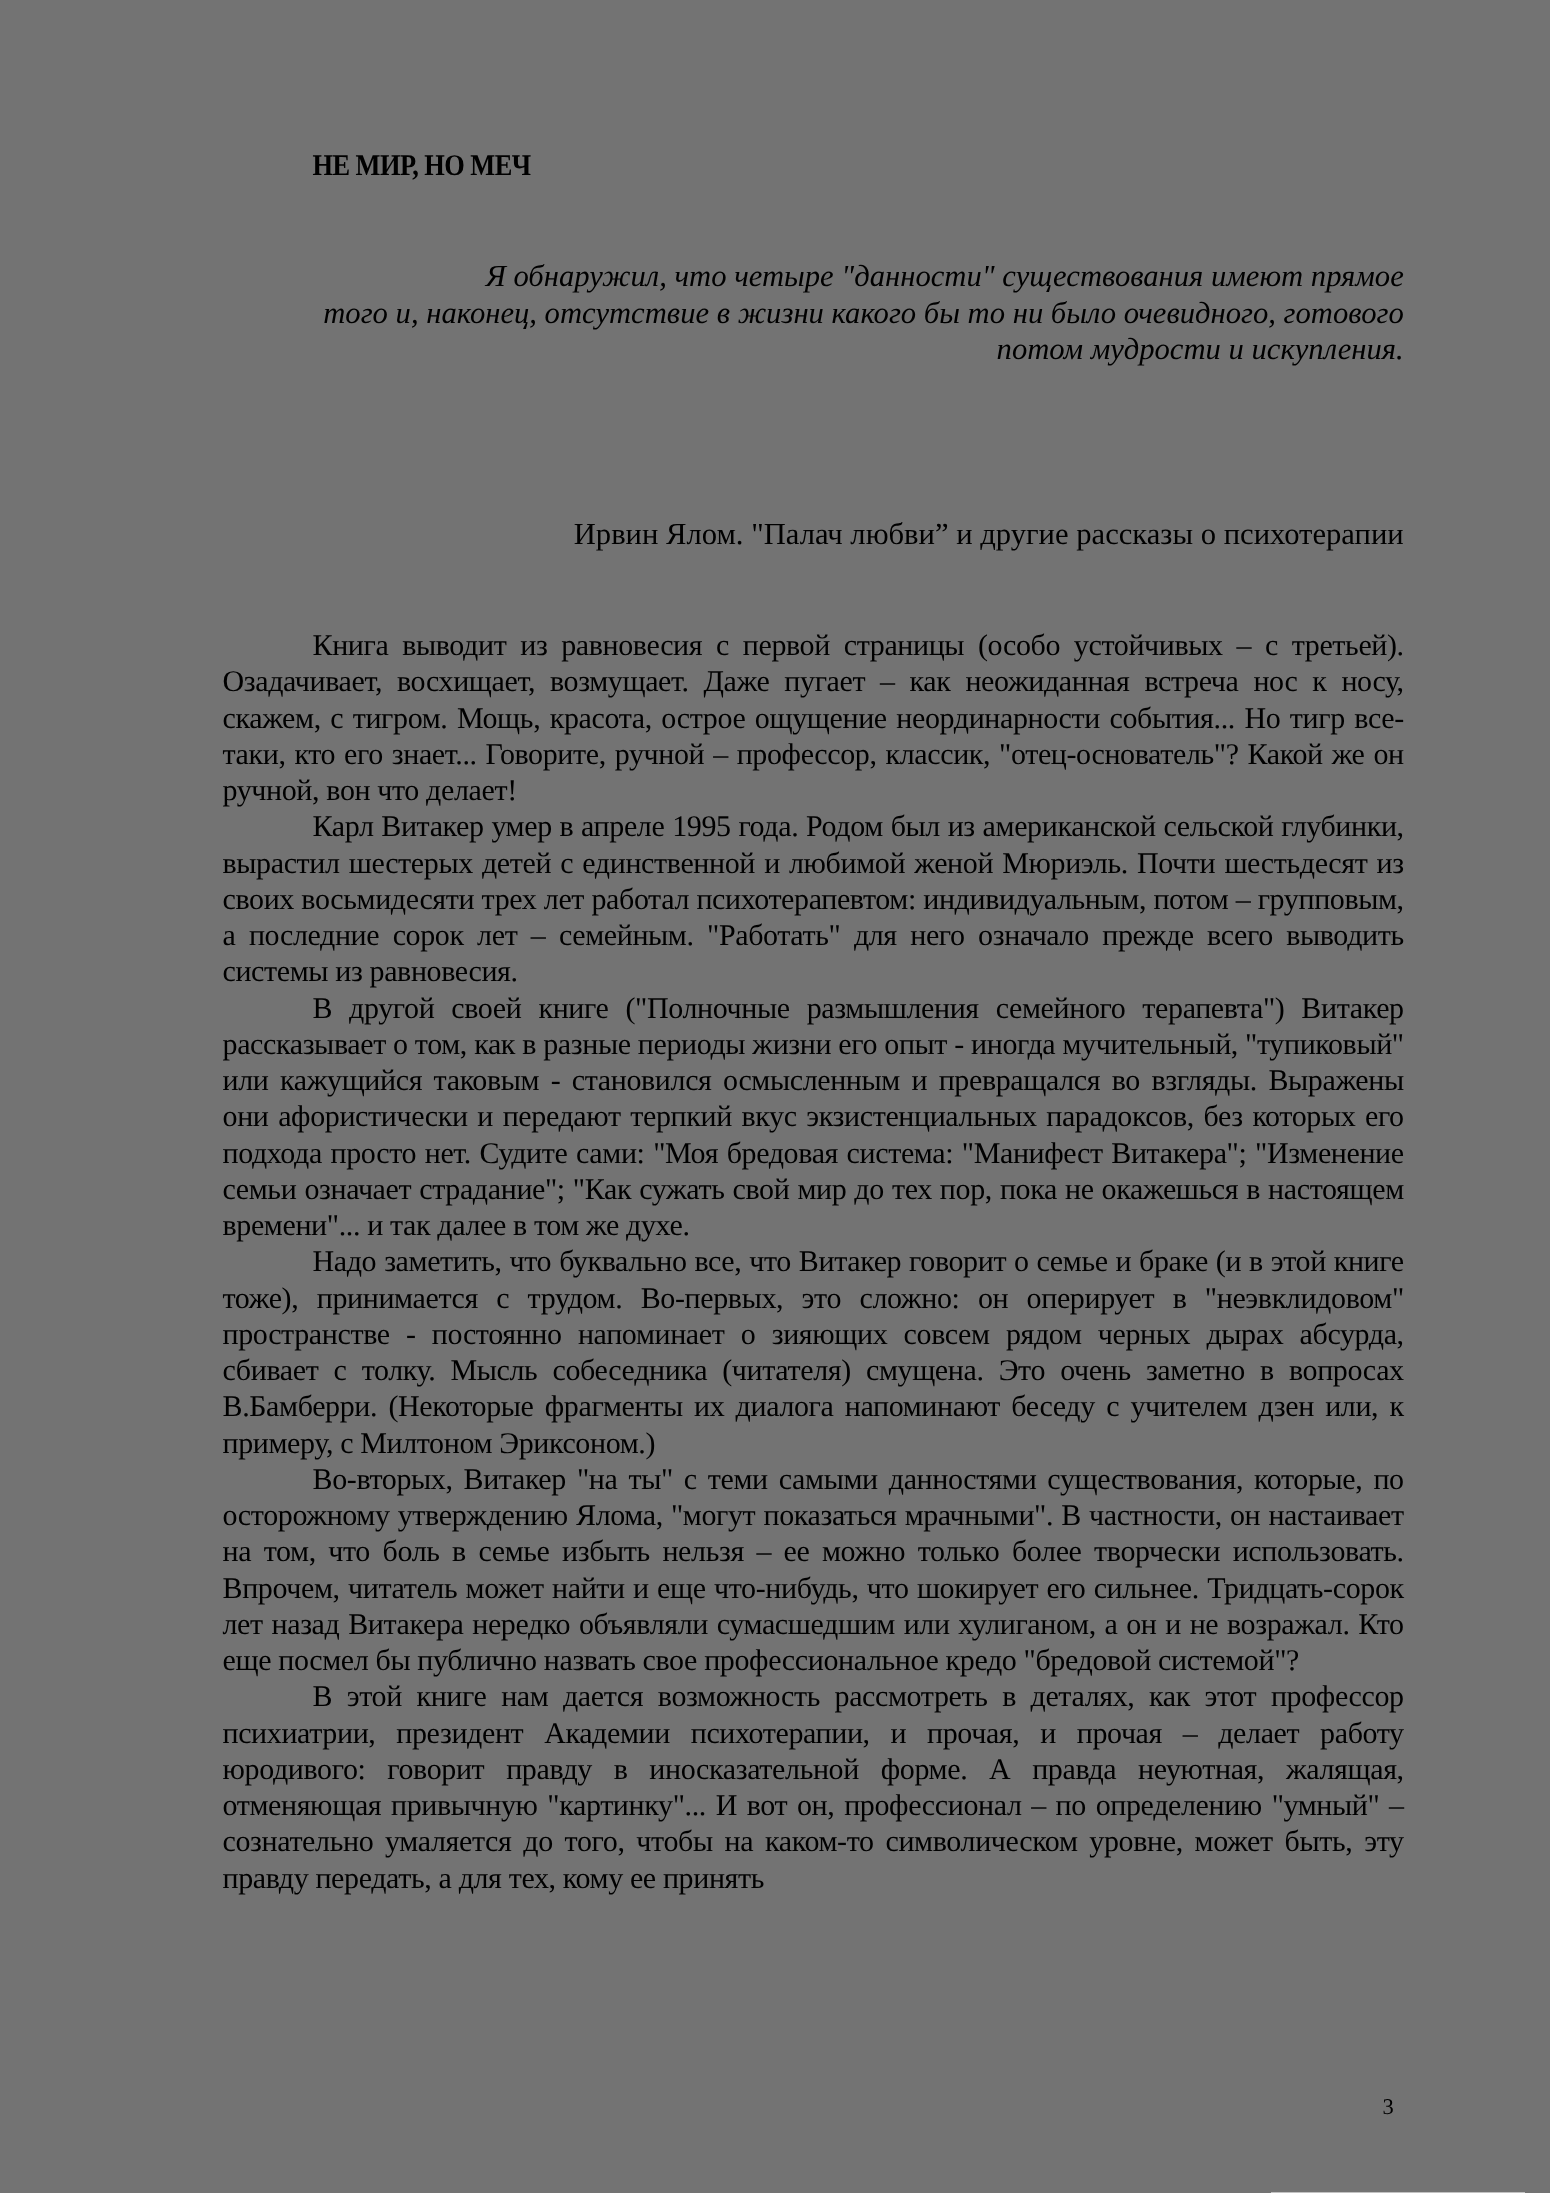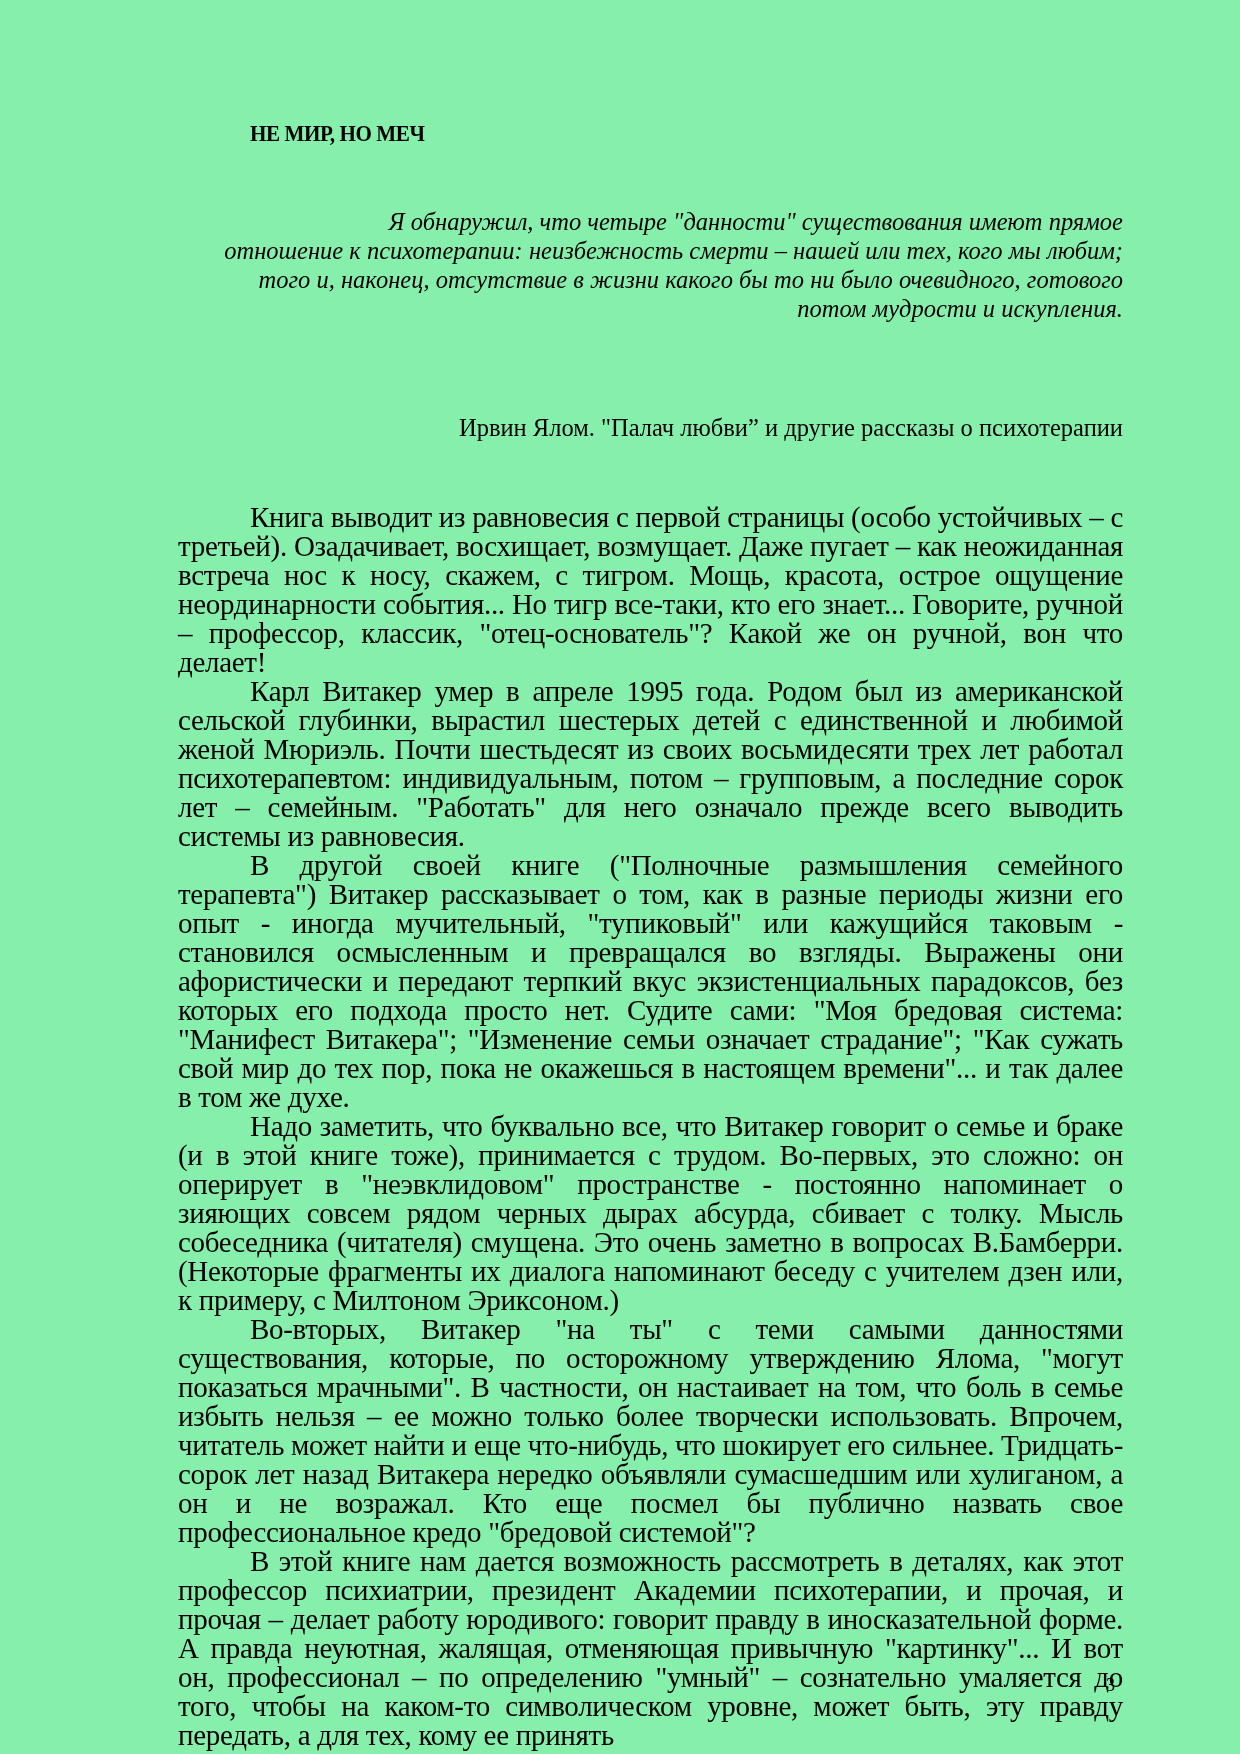--- a/index.html
+++ b/index.html
@@ -13,21 +13,21 @@
       position: relative;
       overflow: hidden;
       color: #000000;
       font-family: "Liberation Serif", "DejaVu Serif", serif;
     }
     .page {
       position: absolute;
       left: 0; top: 0;
       width: 1240px;
       height: 1754px;
-      background: #86efac;
+      background: #737373;
     }
     .title {
       position: absolute;
       left: 250px;
       top: 120px;
       font-size: 24px;
       font-weight: bold;
       letter-spacing: -0.5px;
       transform: scaleX(0.88);
       transform-origin: left top;
@@ -51,21 +51,21 @@
       right: 117px;
       top: 414px;
       font-size: 24.5px;
       white-space: nowrap;
     }
     .body-text {
       position: absolute;
       left: 178px;
       top: 503px;
       width: 945px;
-      font-size: 29px;
+      font-size: 24px;
       line-height: 29px;
     }
     .para {
       margin: 0;
       text-align: justify;
       text-indent: 72px;
       letter-spacing: -0.3px;
     }
     .page-number {
       position: absolute;
@@ -76,21 +76,20 @@
   </style>
 </head>
 <body>
 
 <div class="page">
 
   <div class="title">НЕ МИР, НО МЕЧ</div>
 
   <div class="epigraph">
     <span class="epigraph-line">Я обнаружил, что четыре "данности" существования имеют прямое</span>
-    <span class="epigraph-line">отношение к психотерапии: неизбежность смерти – нашей или тех, кого мы любим;</span>
     <span class="epigraph-line">того и, наконец, отсутствие в жизни какого бы то ни было очевидного, готового</span>
     <span class="epigraph-line">потом мудрости и искупления.</span>
   </div>
 
   <div class="attribution">Ирвин Ялом. "Палач любви” и другие рассказы о психотерапии</div>
 
   <div class="body-text">
     <p class="para">Книга выводит из равновесия с первой страницы (особо устойчивых – с третьей). Озадачивает, восхищает, возмущает. Даже пугает – как неожиданная встреча нос к носу, скажем, с тигром. Мощь, красота, острое ощущение неординарности события... Но тигр все-таки, кто его знает... Говорите, ручной – профессор, классик, "отец-основатель"? Какой же он ручной, вон что делает!</p>
     <p class="para">Карл Витакер умер в апреле 1995 года. Родом был из американской сельской глубинки, вырастил шестерых детей с единственной и любимой женой Мюриэль. Почти шестьдесят из своих восьмидесяти трех лет работал психотерапевтом: индивидуальным, потом – групповым, а последние сорок лет – семейным. "Работать" для него означало прежде всего выводить системы из равновесия.</p>
     <p class="para">В другой своей книге ("Полночные размышления семейного терапевта") Витакер рассказывает о том, как в разные периоды жизни его опыт - иногда мучительный, "тупиковый" или кажущийся таковым - становился осмысленным и превращался во взгляды. Выражены они афористически и передают терпкий вкус экзистенциальных парадоксов, без которых его подхода просто нет. Судите сами: "Моя бредовая система: "Манифест Витакера"; "Изменение семьи означает страдание"; "Как сужать свой мир до тех пор, пока не окажешься в настоящем времени"... и так далее в том же духе.</p>

